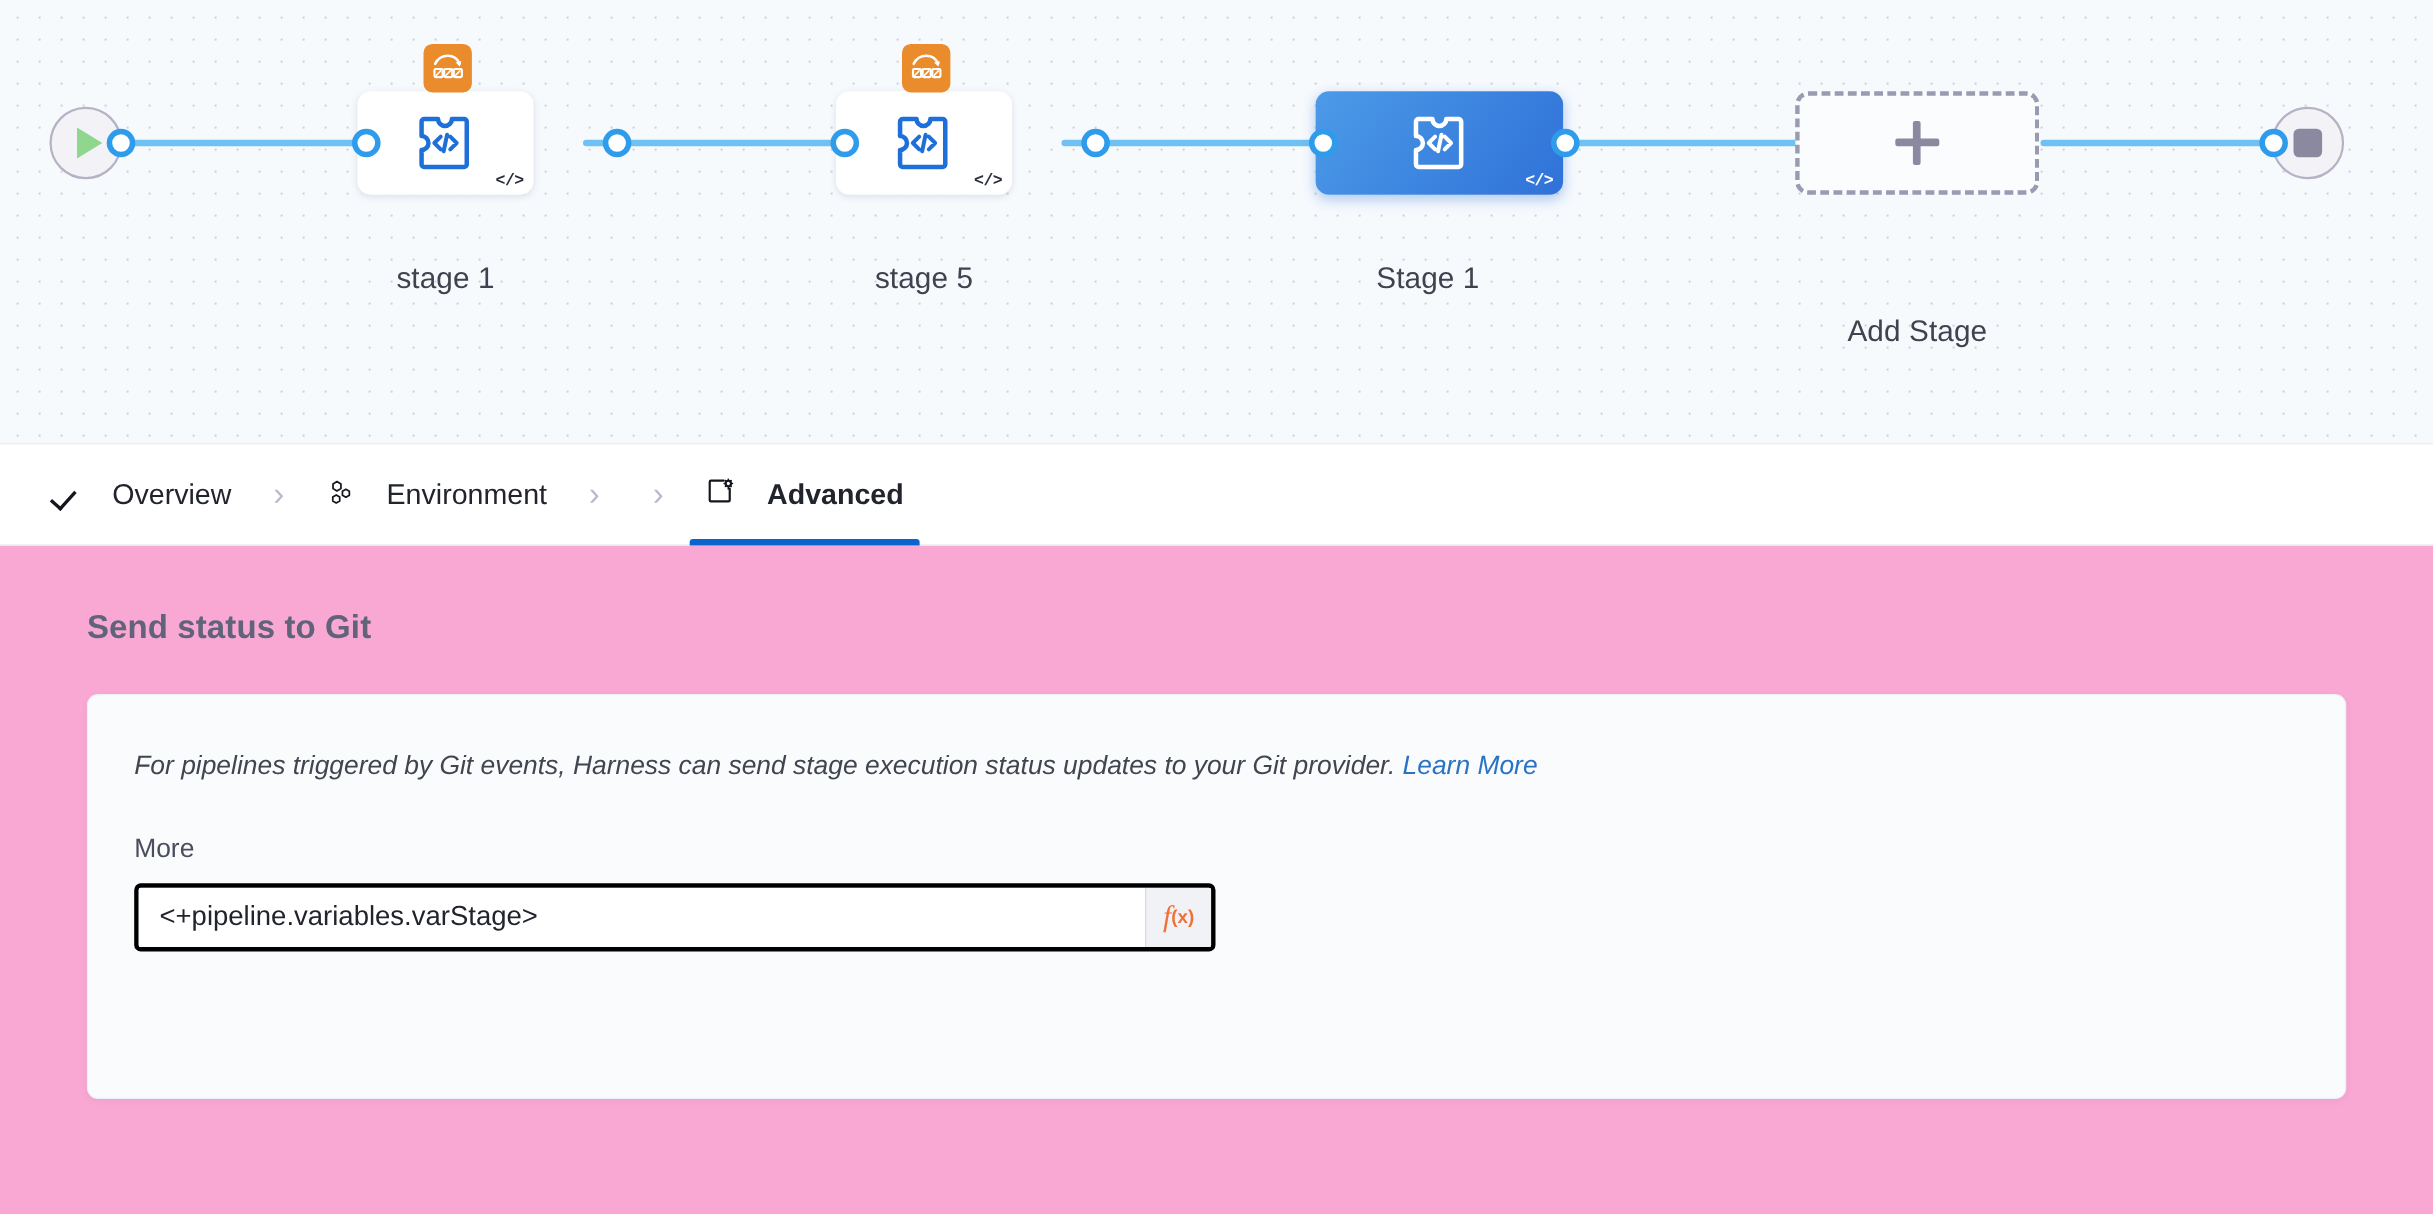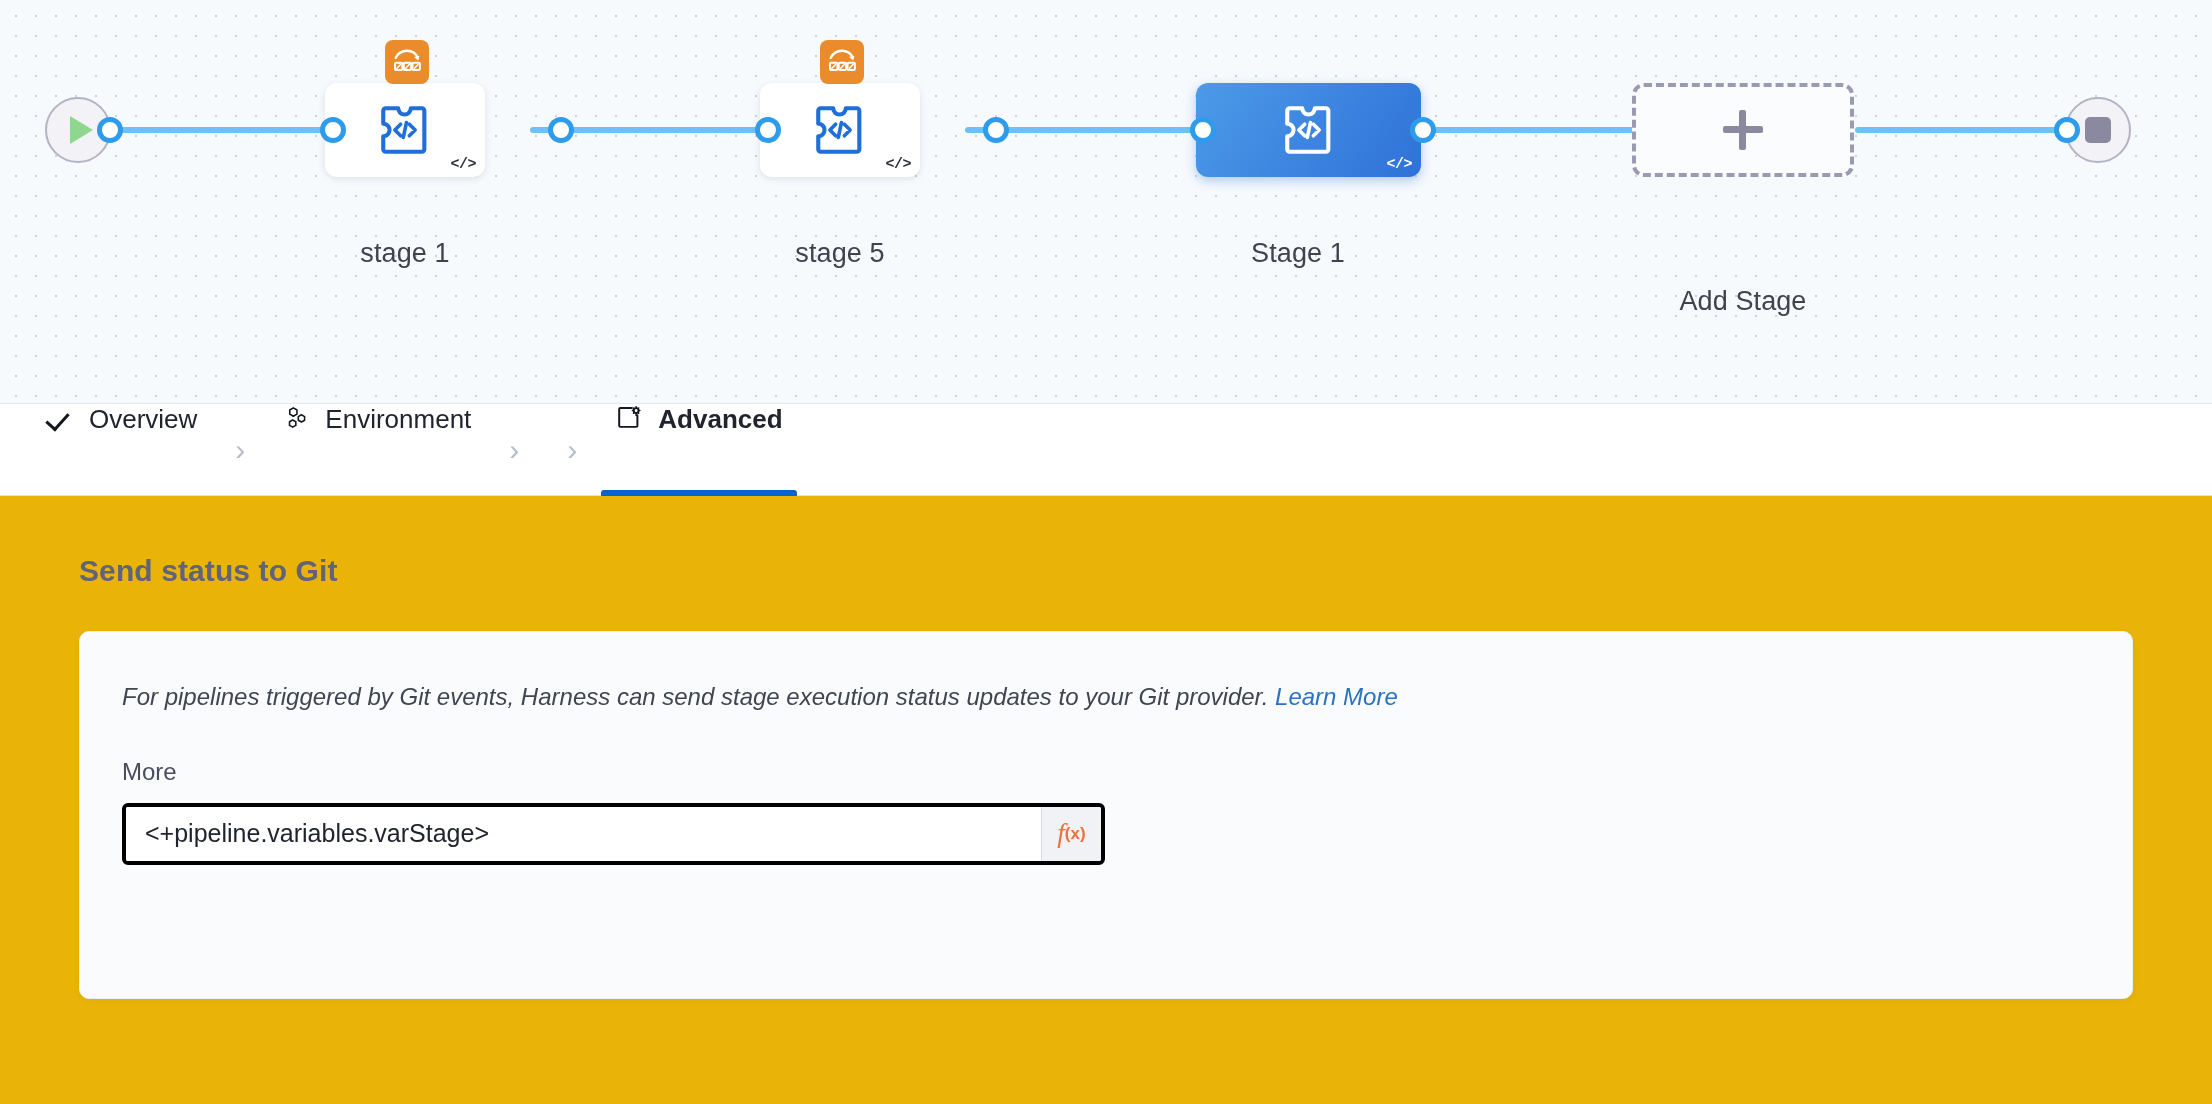--- a/index.html
+++ b/index.html
@@ -161,21 +161,22 @@
     height: 92px;
     background: #ffffff;
     border-bottom: 1px solid #dde3ec;
     display: flex;
     align-items: center;
     padding-left: 34px;
     gap: 0;
   }
   .tab {
     display: flex;
-    gap: 15px;
+    align-items: center;
+    gap: 28px;
     height: 92px;
     padding: 0 14px;
     cursor: pointer;
     position: relative;
   }
   .tab-label {
     font-size: 26px;
     color: #21242c;
     white-space: nowrap;
   }
@@ -206,21 +207,21 @@
     left: 3px; top: 4px;
     width: 10px; height: 19px;
     border-right: 3.4px solid #14161d;
     border-bottom: 3.4px solid #14161d;
     transform: rotate(42deg);
   }
 
   
   .main {
     height: 608px;
-    background: #eab308;
+    background: #f9a8d4;
     padding: 58px 0 0 79px;
   }
   .section-title {
     font-size: 30px;
     font-weight: 700;
     color: #60637a;
     letter-spacing: 0.1px;
     margin-bottom: 43px;
   }
   .card {

